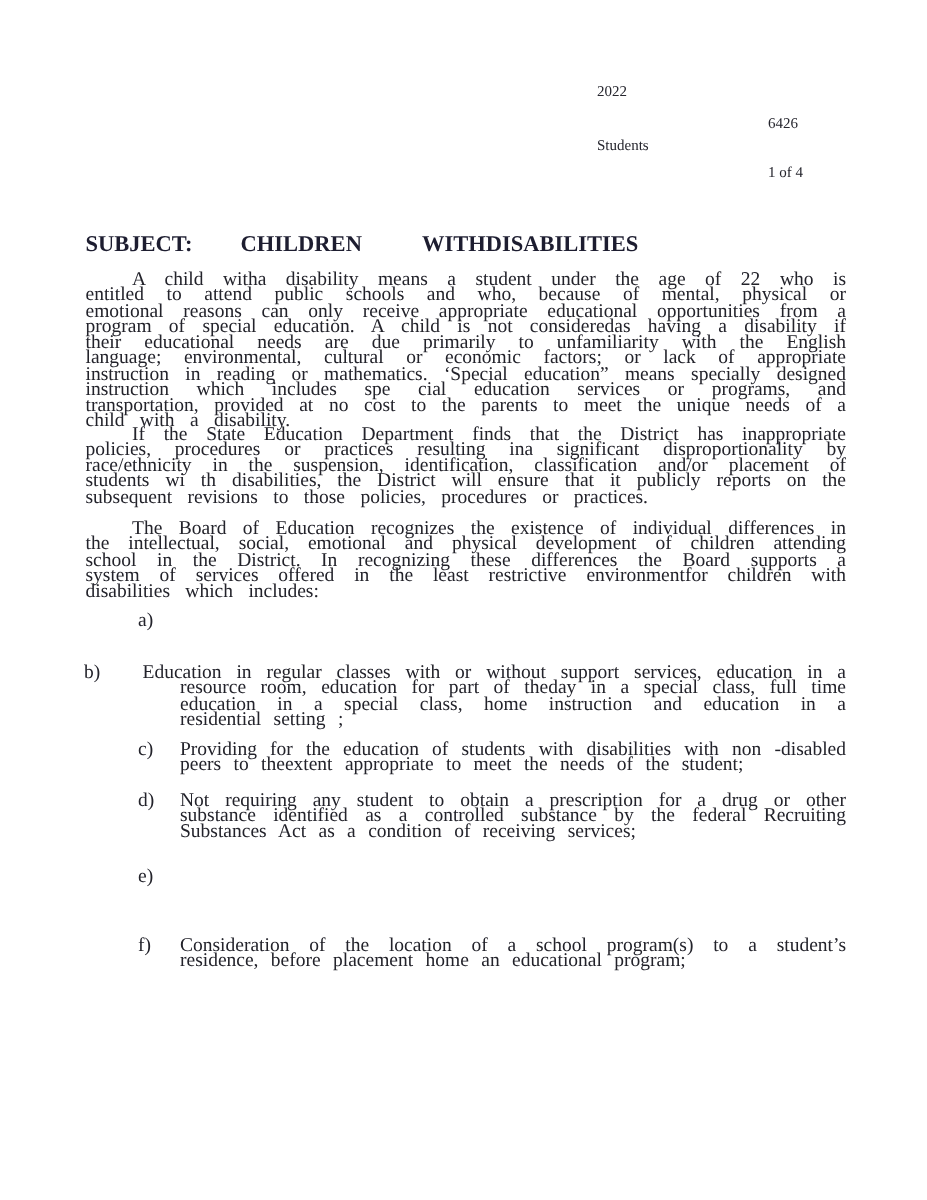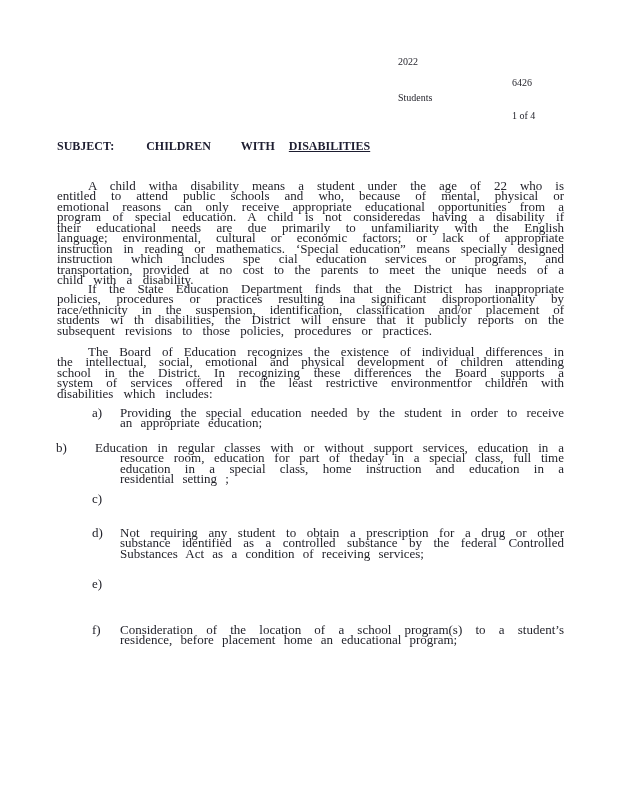--- a/index.html
+++ b/index.html
@@ -10,27 +10,27 @@
     overflow:hidden;
     font-family:"Liberation Serif","DejaVu Serif",serif;
     color:#26262e;
   }
   .hdr{position:absolute;font-size:10px;line-height:11px;white-space:pre;}
   .hdr-year{left:398px;top:56px;}
   .hdr-codeblock{left:512px;top:55px;}
   .hdr-section{left:398px;top:92px;text-align:center;}
 
   .subject{
-    position:absolute;left:57px;top:139px;width:507px;
-    font-size:12px;font-weight:bold;color:#1d1d30;
+    position:absolute;left:57px;top:155px;width:507px;
+    font-size:15px;font-weight:bold;color:#1d1d30;
     display:flex;align-items:baseline;
   }
   .subject .w1{margin-left:32px;}
-  .subject .w2{margin-left:30px;}
-  .subject .w3{margin-left:14px;text-decoration:underline;}
+  .subject .w2{margin-left:40px;}
+  .subject .w3{}
 
   .blk{
     position:absolute;left:57px;width:507px;
     font-size:13px;line-height:10.45px;
     text-align:justify;
     color:#23232b;
   }
   .para{word-spacing:7px;text-indent:31px;}
   .p1{top:181px;}
   .p2{top:284px;}
@@ -64,30 +64,30 @@
     <span class="w1">CHILDREN</span>
     <span class="w2">WITH</span>
     <span class="w3">DISABILITIES</span>
   </div>
 
   <div class="blk para p1">A child witha disability means a student under the age of 22 who is entitled to attend public schools and who, because of mental, physical or emotional reasons can only receive appropriate educational opportunities from a program of special education.  A child is not consideredas having a disability if their educational needs are due primarily to unfamiliarity with the English language; environmental, cultural or economic factors; or lack of appropriate instruction in reading or mathematics. ‘Special education” means specially designed instruction which includes spe cial education services or programs, and transportation, provided at no cost to the parents to meet the unique needs of a child with a disability.</div>
   <div class="blk para p2">If the State Education Department finds that the District has inappropriate policies, procedures or practices resulting ina significant disproportionality by race/ethnicity in the suspension, identification, classification and/or placement of students wi th disabilities, the District will ensure that it publicly reports on the subsequent revisions to those policies, procedures or practices.</div>
   <div class="blk para p3">The Board of Education recognizes the existence of individual differences in the intellectual, social, emotional and physical development of children attending school in the District.  In recognizing these differences the Board supports a system of services offered in the least restrictive environmentfor children with disabilities which includes:</div>
 
   <div class="blk li la">
-    <span class="marker">a)</span><span>Providing the special education needed by the student in order to receive an appropriate education;</span>
+    <span class="marker">a)</span>
   </div>
   <div class="blk li li-b lb">
     <span class="marker">b)</span><span>Education in regular classes with or without support services, education in a resource room, education for part of theday in a special class, full time education in a special class, home instruction and education in a residential setting ;</span>
   </div>
   <div class="blk li lc">
-    <span class="marker">c)</span>
+    <span class="marker">c)</span><span>Providing for the education of students with disabilities with non -disabled peers to theextent appropriate to meet the needs of the student;</span>
   </div>
   <div class="blk li ld">
-    <span class="marker">d)</span><span>Not requiring any student to obtain a prescription for a drug or other substance identified as a controlled substance by the federal Controlled Substances Act as a condition of receiving services;</span>
+    <span class="marker">d)</span><span>Not requiring any student to obtain a prescription for a drug or other substance identified as a controlled substance by the federal Recruiting Substances Act as a condition of receiving services;</span>
   </div>
   <div class="blk li le">
     <span class="marker">e)</span>
   </div>
   <div class="blk li lf">
     <span class="marker">f)</span><span>Consideration of the location of a school program(s) to a student’s residence, before placement home an educational program;</span>
   </div>
 
 </div>
 

